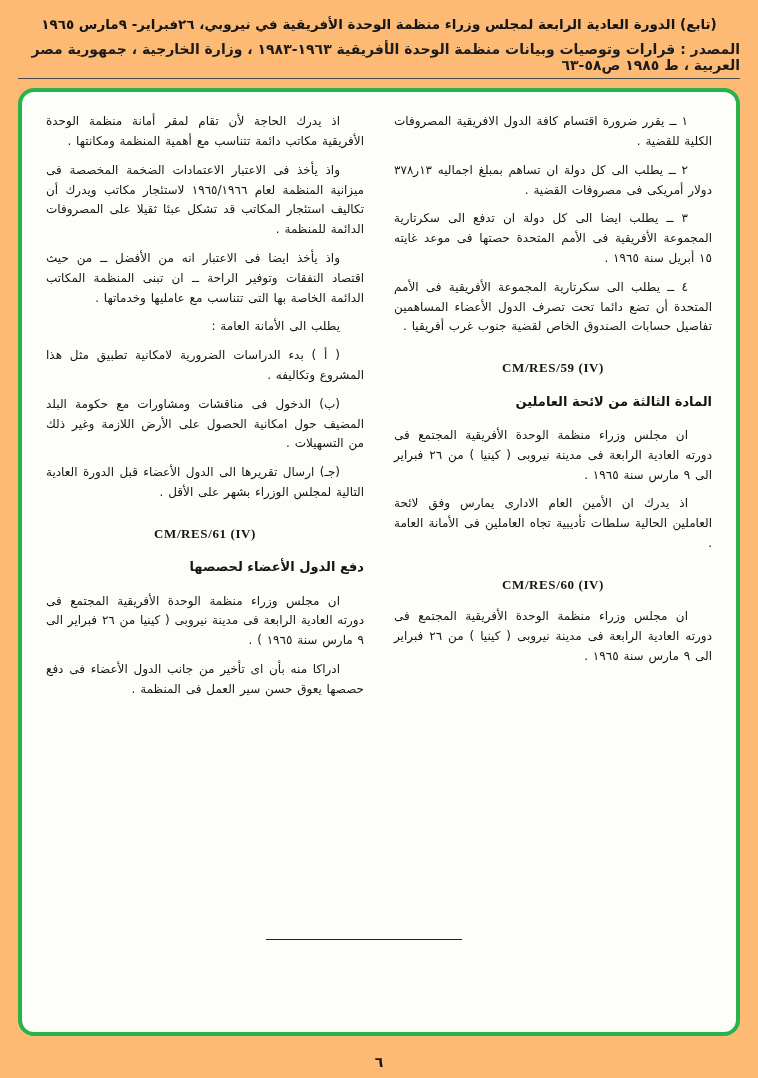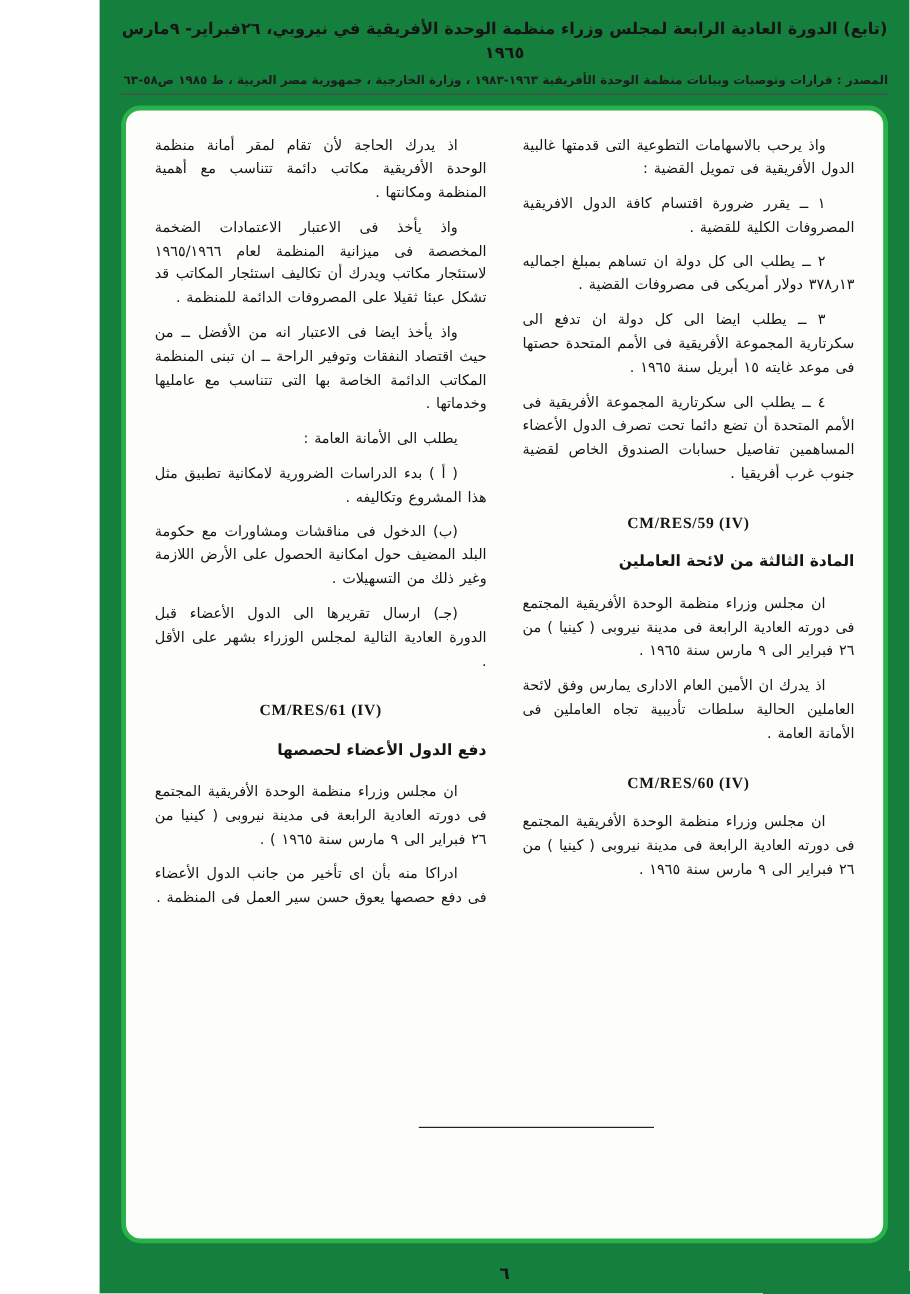--- a/index.html
+++ b/index.html
@@ -5,34 +5,34 @@
   * { margin:0; padding:0; box-sizing:border-box; }
   html, body { width:758px; height:1078px; }
   body {
     background:#ffffff;
     font-family:"DejaVu Sans", sans-serif;
     color:#151515;
     direction:rtl;
   }
   .page {
     position:relative;
-    width:675px; height:1078px;
-    background:#15803d;
+    width:758px; height:1078px;
+    background:#fdba74;
     padding:14px 18px 0 18px;
     overflow:hidden;
   }
   
   .hdr { text-align:center; }
   .hdr-title {
     font-size:13.5px;
     font-weight:bold;
     line-height:1.5;
   }
   .hdr-source {
-    font-size:10px;
+    font-size:14px;
     font-weight:bold;
     text-align:right;
     margin-top:7px;
     letter-spacing:0.1px;
     color:#1c1c1c;
   }
   .hdr-rule {
     border:0;
     border-top:1.3px solid #4a4a4a;
     margin-top:5px;
@@ -106,21 +106,20 @@
   <div class="hdr">
     <div class="hdr-title">(تابع) الدورة العادية الرابعة لمجلس وزراء منظمة الوحدة الأفريقية في نيروبي، ٢٦فبراير- ٩مارس ١٩٦٥</div>
     <div class="hdr-source">المصدر : قرارات وتوصيات وبيانات منظمة الوحدة الأفريقية ١٩٦٣-١٩٨٣ ، وزارة الخارجية ، جمهورية مصر العربية ، ط ١٩٨٥ ص٥٨-٦٣</div>
     <hr class="hdr-rule">
   </div>
 
   <div class="content-border" style="border-color: rgb(41, 177, 74);">
     <div class="cols">
 
       <div class="col">
-        <p class="para">واذ يرحب بالاسهامات التطوعية التى قدمتها غالبية الدول الأفريقية فى تمويل القضية :</p>
         <p class="para">١ ــ يقرر ضرورة اقتسام كافة الدول الافريقية المصروفات الكلية للقضية .</p>
         <p class="para">٢ ــ يطلب الى كل دولة ان تساهم بمبلغ اجماليه ١٣ر٣٧٨ دولار أمريكى فى مصروفات القضية .</p>
         <p class="para">٣ ــ يطلب ايضا الى كل دولة ان تدفع الى سكرتارية المجموعة الأفريقية فى الأمم المتحدة حصتها فى موعد غايته ١٥ أبريل سنة ١٩٦٥ .</p>
         <p class="para">٤ ــ يطلب الى سكرتارية المجموعة الأفريقية فى الأمم المتحدة أن تضع دائما تحت تصرف الدول الأعضاء المساهمين تفاصيل حسابات الصندوق الخاص لقضية جنوب غرب أفريقيا .</p>
         <p class="rescode">CM/RES/59 (IV)</p>
         <p class="heading">المادة الثالثة من لائحة العاملين</p>
         <p class="para">ان مجلس وزراء منظمة الوحدة الأفريقية المجتمع فى دورته العادية الرابعة فى مدينة نيروبى ( كينيا ) من ٢٦ فبراير الى ٩ مارس سنة ١٩٦٥ .</p>
         <p class="para">اذ يدرك ان الأمين العام الادارى يمارس وفق لائحة العاملين الحالية سلطات تأديبية تجاه العاملين فى الأمانة العامة .</p>
         <p class="rescode">CM/RES/60 (IV)</p>
         <p class="para">ان مجلس وزراء منظمة الوحدة الأفريقية المجتمع فى دورته العادية الرابعة فى مدينة نيروبى ( كينيا ) من ٢٦ فبراير الى ٩ مارس سنة ١٩٦٥ .</p>

